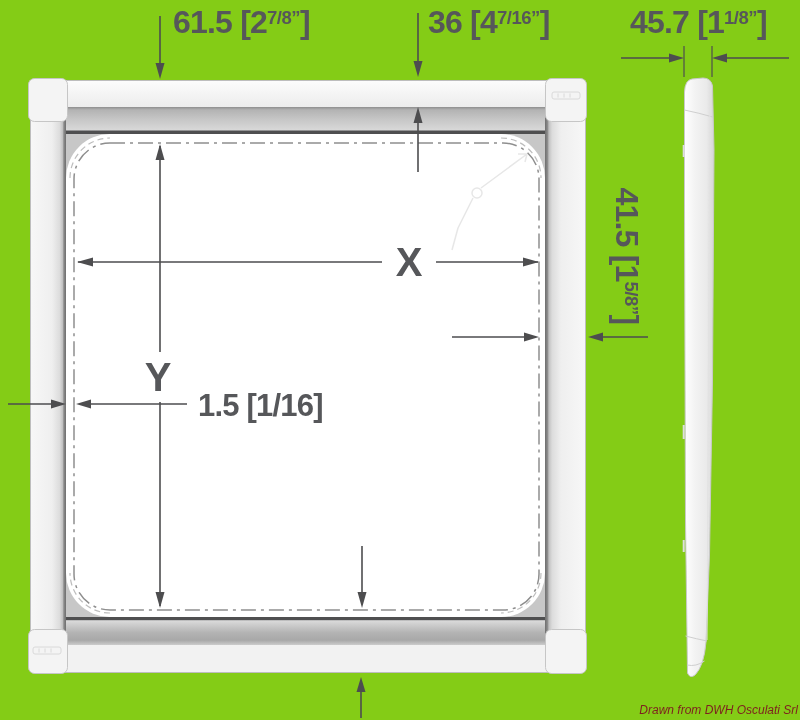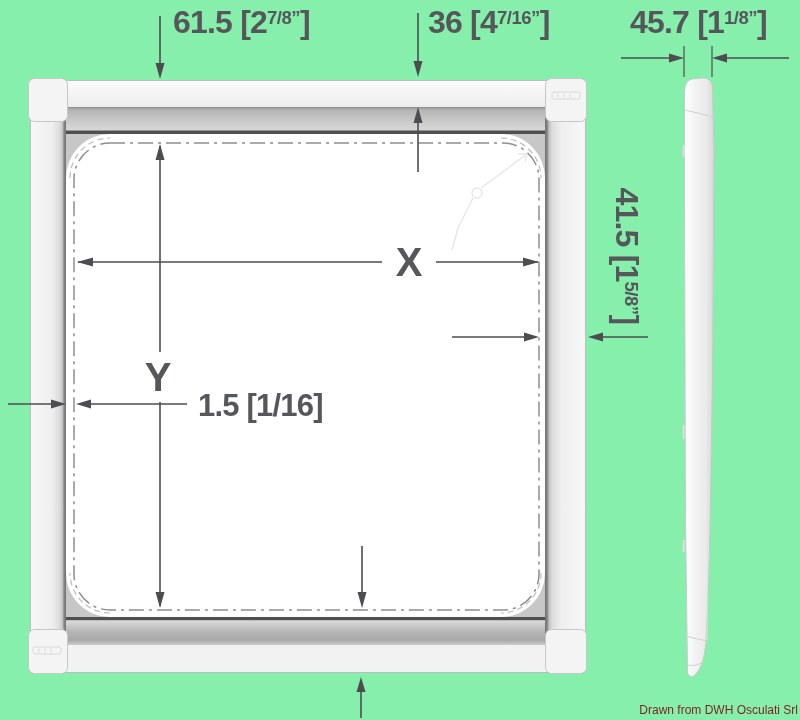--- a/index.html
+++ b/index.html
@@ -1,19 +1,19 @@
 <!DOCTYPE html>
 <html><head>
 <meta charset="utf-8">
 <style>
   html,body{margin:0;padding:0;background:#ffffff;}
   .canvas{
     position:relative;
     width:800px;height:720px;
-    background:#86efac;
+    background:#84cc16;
     overflow:hidden;
     font-family:"Liberation Sans", sans-serif;
   }
   .canvas svg{position:absolute;left:0;top:0;}
   .dim-label{
     position:absolute;
     font-weight:bold;
     color:#56575a;
     font-size:32px;
     letter-spacing:-0.8px;
@@ -30,20 +30,21 @@
   .dim-label.xy{font-size:40px;letter-spacing:0;}
   .dim-label.centered{transform:translate(-50%,-50%);}
   .dim-label.rotated{transform:translate(-50%,-50%) rotate(90deg);}
   .credit{
     position:absolute;
     right:2px;
     top:703px;
     font-size:12px;
     color:#7e1f1f;
     letter-spacing:0;
+    font-style:italic;
   }
 </style>
 </head>
 <body>
 
 <div class="canvas">
 
   <svg width="800" height="720" viewBox="0 0 800 720">
     <defs>
       <linearGradient id="gRail" x1="0" y1="0" x2="0" y2="1">

